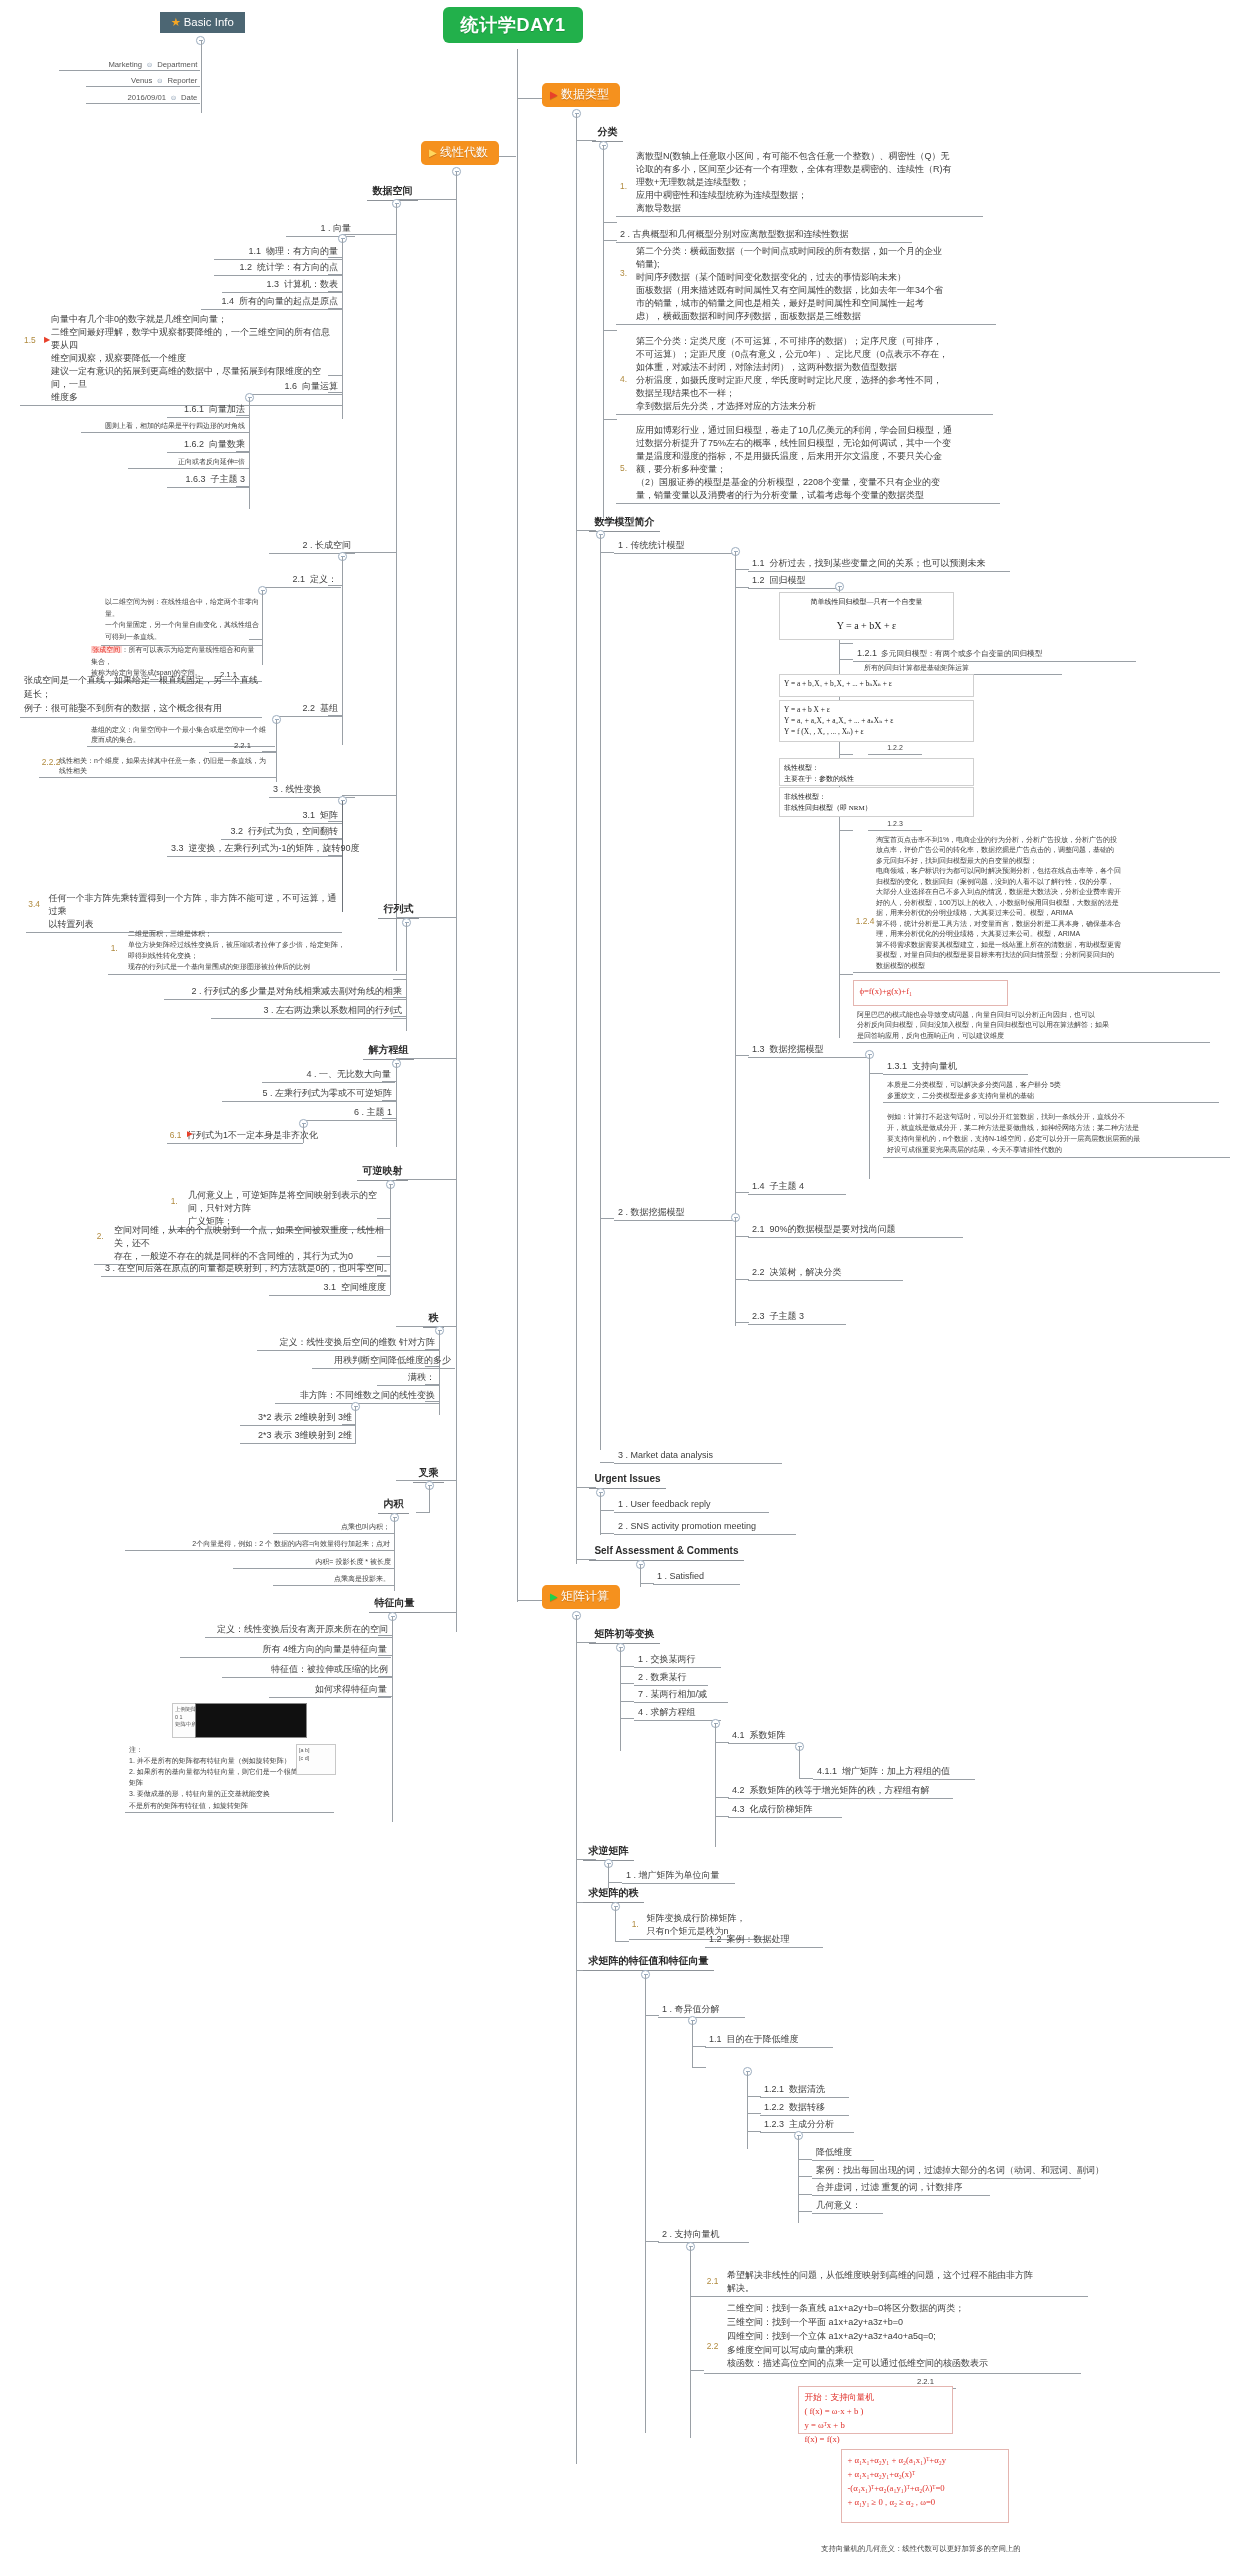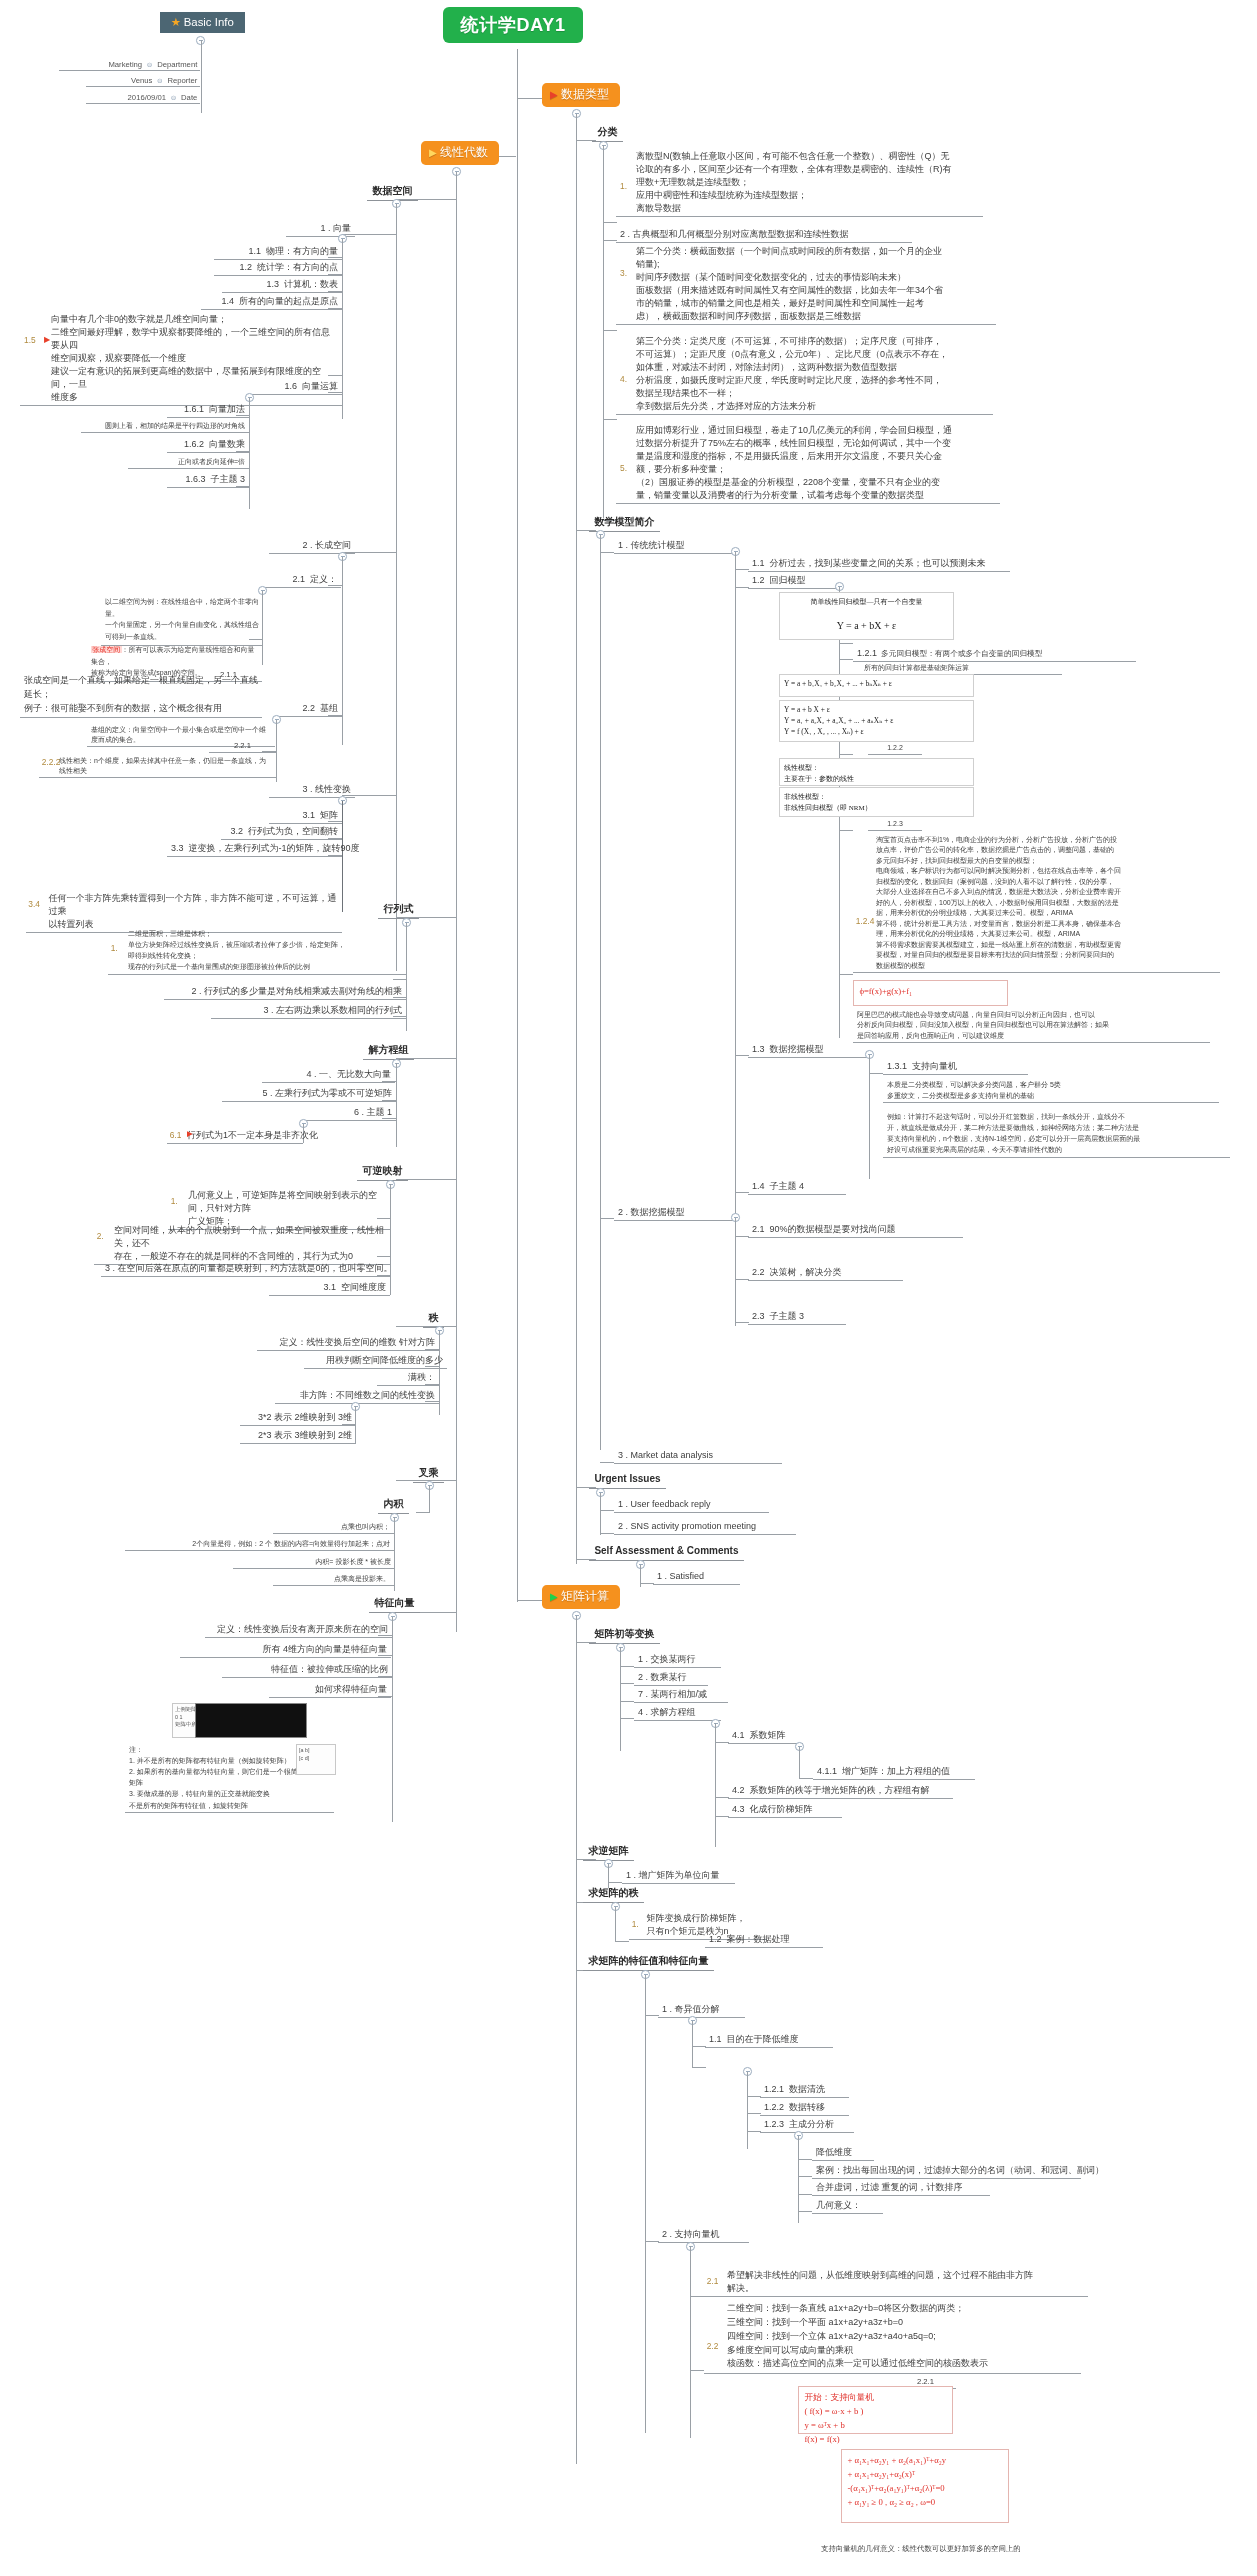--- a/index.html
+++ b/index.html
@@ -401,21 +401,21 @@
   <div class="h" style="left:328px; top:715px; width:13.5px;"></div>
   <div class="dot" style="left:272px; top:715px;"></div>
   <div class="v" style="left:276px; top:720px; height:62px;"></div>
 
   <div class="leaf multi node tiny" style="left:87px; top:724px; width:188px;">基组的定义：向量空间中一个最小集合或是空间中一个维度而成的集合。</div>
   <div class="leaf node small" style="left:209px; top:739px; width:67px; text-align:center;">2.2.1</div>
   <div class="h" style="left:262px; top:751px; width:13.5px;"></div>
   <div class="leaf multi node tiny" style="left:39px; top:755px; width:237px; padding-left:20px;"><span class="num" style="position:absolute;left:2.7px;top:0.7px;">2.2.2</span><span>线性相关：n个维度，如果去掉其中任意一条，仍旧是一条直线，为线性相关</span></div>
 
   <div class="h" style="left:342px; top:795px; width:54px;"></div>
-  <div class="leaf node" style="left:269px; top:782px; width:86px; text-align:right;">3 . 线性变换</div>
+  <div class="leaf node" style="left:269px; top:782px; width:86px; ">3 . 线性变换</div>
   <div class="dot" style="left:338px; top:796px;"></div>
   <div class="vthick" style="left:342px; top:801px; height:111px;"></div>
 
   <div class="leaf node" style="left:269px; top:808px; width:73px; text-align:right;">3.1  矩阵</div>
   <div class="h" style="left:328px; top:821px; width:13.5px;"></div>
   <div class="leaf node" style="left:221px; top:824px; width:121px; text-align:right;">3.2  行列式为负，空间翻转</div>
   <div class="h" style="left:328px; top:838px; width:13.5px;"></div>
   <div class="leaf node" style="left:167px; top:841px; width:175px; text-align:right;">3.3  逆变换，左乘行列式为-1的矩阵，旋转90度</div>
   <div class="h" style="left:328px; top:855px; width:13.5px;"></div>
   <div class="leaf multi node" style="left:25.6px; top:859px; width:316px; padding-left:23px;margin-top:32px;"><span class="num" style="position:absolute;left:2.7px;top:6.7px;">3.4</span><span>任何一个非方阵先乘转置得到一个方阵，非方阵不能可逆，不可运算，通过乘
@@ -466,21 +466,21 @@
   <div class="h" style="left:377px; top:1275px; width:13.5px;"></div>
   <div class="leaf node" style="left:269px; top:1280px; width:121px; text-align:right;">3.1  空间维度度</div>
 
   <div class="h" style="left:396px; top:1326px; width:61px;"></div>
   <div class="bold-topic node" style="left:423px; top:1311px;">秩</div>
   <div class="dot" style="left:435px; top:1326px;"></div>
   <div class="v" style="left:439px; top:1331px; height:84px;"></div>
 
   <div class="leaf node" style="left:257px; top:1335px; width:182px; text-align:right;">定义：线性变换后空间的维数 针对方阵</div>
   <div class="h" style="left:425px; top:1349px; width:13.5px;"></div>
-  <div class="leaf node" style="left:304px; top:1353px; width:143px; text-align:right;">用秩判断空间降低维度的多少</div>
+  <div class="leaf node" style="left:312px; top:1353px; width:143px; text-align:right;">用秩判断空间降低维度的多少</div>
   <div class="h" style="left:425px; top:1366px; width:13.5px;"></div>
   <div class="leaf node" style="left:377px; top:1370px; width:62px; text-align:right;">满秩：</div>
   <div class="h" style="left:425px; top:1384px; width:13.5px;"></div>
   <div class="leaf node" style="left:275px; top:1388px; width:164px; text-align:right;">非方阵：不同维数之间的线性变换</div>
   <div class="h" style="left:425px; top:1401px; width:13.5px;"></div>
   <div class="dot" style="left:351px; top:1402px;"></div>
   <div class="v" style="left:355px; top:1406px; height:37px;"></div>
   <div class="leaf node" style="left:240px; top:1410px; width:116px; text-align:right;">3*2 表示 2维映射到 3维</div>
   <div class="h" style="left:342px; top:1424px; width:13.5px;"></div>
   <div class="leaf node" style="left:240px; top:1428px; width:116px; text-align:right;">2*3 表示 3维映射到 2维</div>

